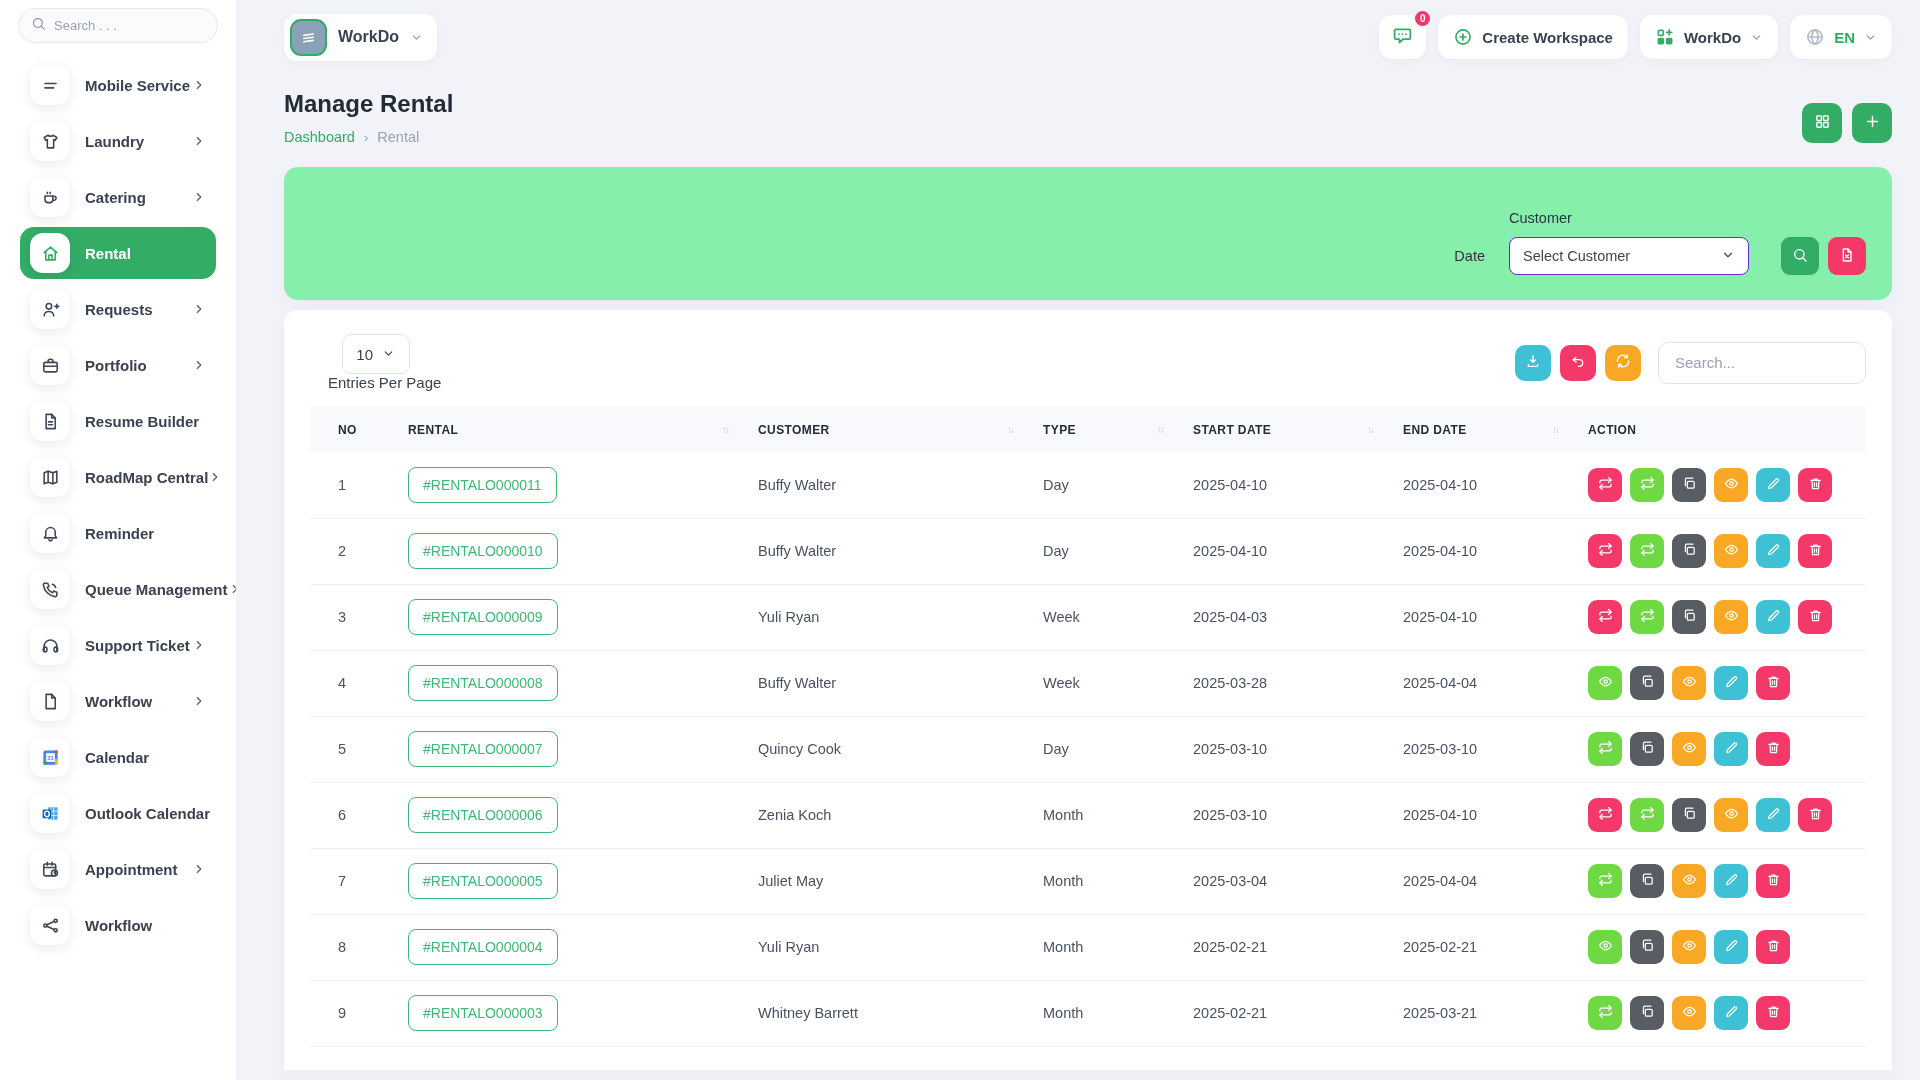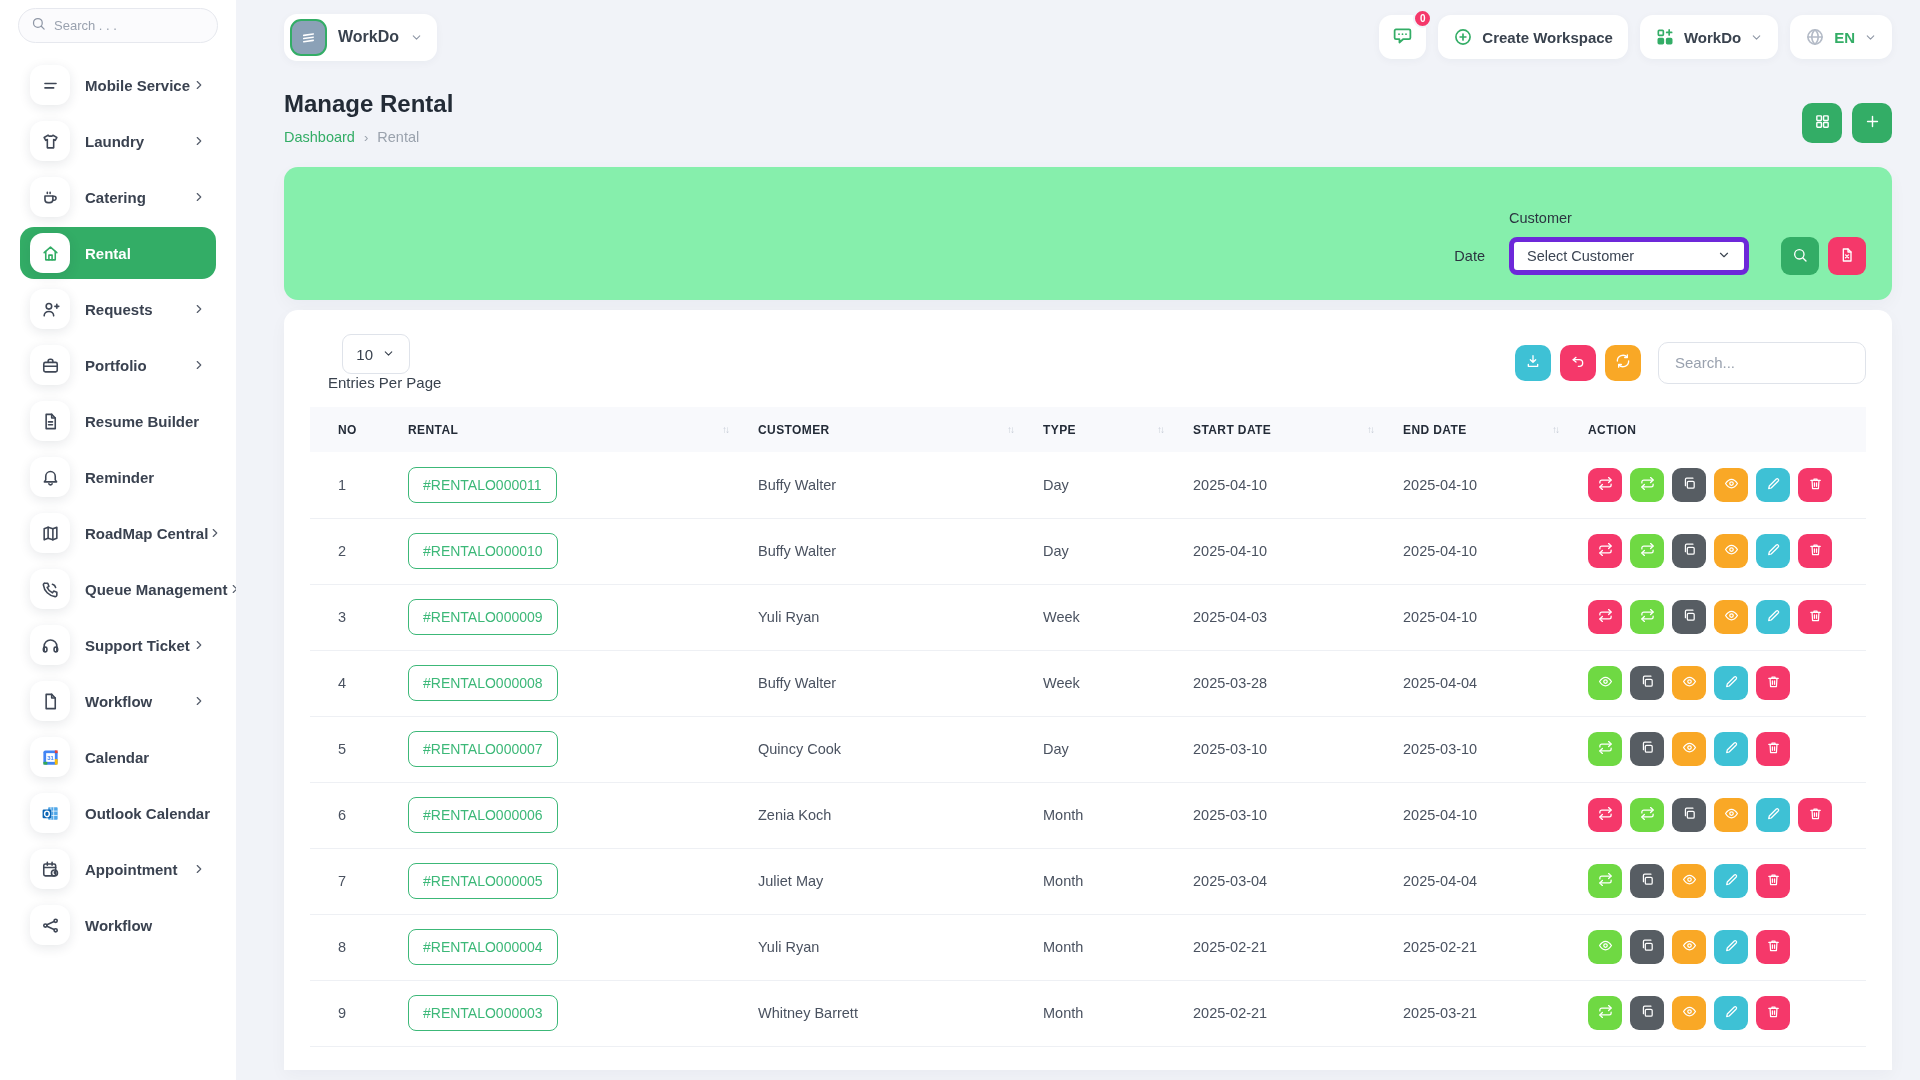--- a/index.html
+++ b/index.html
@@ -64,21 +64,21 @@
   .bg-cyan { background:#3ec1d5; }
   .bg-orange { background:#f9a826; }
 
   
   .filter-card { margin-top:22px; background:#86efac; border-radius:14px; height:133px; padding:25px 26px; display:flex; justify-content:flex-end; box-shadow:0 6px 18px rgba(30,40,70,.035); }
   .filter-row { display:flex; gap:24px; align-items:flex-end; }
   .field { display:flex; flex-direction:column; }
   .field-label { font-size:14.5px; color:#2b3440; margin-bottom:11px; }
   .text-input { width:240px; height:38px; border:1px solid #dfe3ea; border-radius:8px; padding:0 13px; font-size:14px; font-family:inherit; color:#3c4553; outline:none; background:#fff; }
   .text-input::placeholder { color:#8f97a6; }
-  .select-box { width:240px; height:38px; border:5px solid #6d28d9; border-radius:8px; padding:0 13px; display:flex; align-items:center; justify-content:space-between; font-size:14.5px; color:#3c4553; cursor:pointer; background:#fff; }
+  .select-box { width:240px; height:38px; border:1px solid #6d28d9; border-radius:8px; padding:0 13px; display:flex; align-items:center; justify-content:space-between; font-size:14.5px; color:#3c4553; cursor:pointer; background:#fff; }
   .select-box svg { width:14px; height:14px; color:#39424e; }
   .filter-btns { display:flex; gap:9px; margin-left:8px; }
   .filter-btns .sq-btn { width:38px; height:38px; border-radius:9px; }
   .filter-btns .sq-btn svg { width:16px; height:16px; }
 
   
   .table-card { margin-top:10px; background:#fff; border-radius:14px 14px 0 0; padding:24px 26px 0; height:760px; box-shadow:0 6px 18px rgba(30,40,70,.035); }
   .table-controls { display:flex; justify-content:space-between; align-items:center; }
   .controls-left { display:flex; align-items:center;flex-direction:column; }
   .entries-select { width:68px; height:40px; border:1px solid #dfe3ea; border-radius:9px; display:flex; align-items:center; justify-content:center; gap:9px; font-size:15px; color:#39424e; cursor:pointer; background:#fff; }
@@ -206,40 +206,40 @@
               <path d="M13.5 3v4.5H18"></path>
               <path d="M9.5 12.5h5M9.5 16h5"></path>
             </svg>
           </span>
     <span class="menu-label">Resume Builder</span>
 
   </div>
   <div class="menu-item">
     <span class="icon-box">
             <svg viewBox="0 0 24 24" fill="none" stroke="currentColor" stroke-width="2" stroke-linecap="round" stroke-linejoin="round">
+              <path d="M9 4 4 6v14l5-2 6 2 5-2V4l-5 2z"></path>
+              <path d="M9 4v14M15 6v14"></path>
+            </svg>
+          </span>
+    <span class="menu-label">RoadMap Central</span>
+    <span class="menu-chevron">
+            <svg viewBox="0 0 24 24" fill="none" stroke="currentColor" stroke-width="2" stroke-linecap="round" stroke-linejoin="round">
+              <path d="M9 6l6 6-6 6"></path>
+            </svg>
+          </span>
+  </div>
+  <div class="menu-item">
+    <span class="icon-box">
+            <svg viewBox="0 0 24 24" fill="none" stroke="currentColor" stroke-width="2" stroke-linecap="round" stroke-linejoin="round">
               <path d="M18 15V10.5a6 6 0 0 0-12 0V15l-1.8 2.5h15.6z"></path>
               <path d="M10 20a2.2 2.2 0 0 0 4 0"></path>
             </svg>
           </span>
     <span class="menu-label">Reminder</span>
 
-  </div>
-  <div class="menu-item">
-    <span class="icon-box">
-            <svg viewBox="0 0 24 24" fill="none" stroke="currentColor" stroke-width="2" stroke-linecap="round" stroke-linejoin="round">
-              <path d="M9 4 4 6v14l5-2 6 2 5-2V4l-5 2z"></path>
-              <path d="M9 4v14M15 6v14"></path>
-            </svg>
-          </span>
-    <span class="menu-label">RoadMap Central</span>
-    <span class="menu-chevron">
-            <svg viewBox="0 0 24 24" fill="none" stroke="currentColor" stroke-width="2" stroke-linecap="round" stroke-linejoin="round">
-              <path d="M9 6l6 6-6 6"></path>
-            </svg>
-          </span>
   </div>
   <div class="menu-item">
     <span class="icon-box">
             <svg viewBox="0 0 24 24" fill="none" stroke="currentColor" stroke-width="2" stroke-linecap="round" stroke-linejoin="round">
               <path d="M5 4h3.5L10 8 7.8 9.5a12.5 12.5 0 0 0 6.7 6.7L16 14l4 1.5V19a2 2 0 0 1-2.2 2A17 17 0 0 1 3 6.2 2 2 0 0 1 5 4z"></path>
               <path d="M14.5 5.5a5.5 5.5 0 0 1 4 4"></path>
             </svg>
           </span>
     <span class="menu-label">Queue Management</span>
     <span class="menu-chevron">

